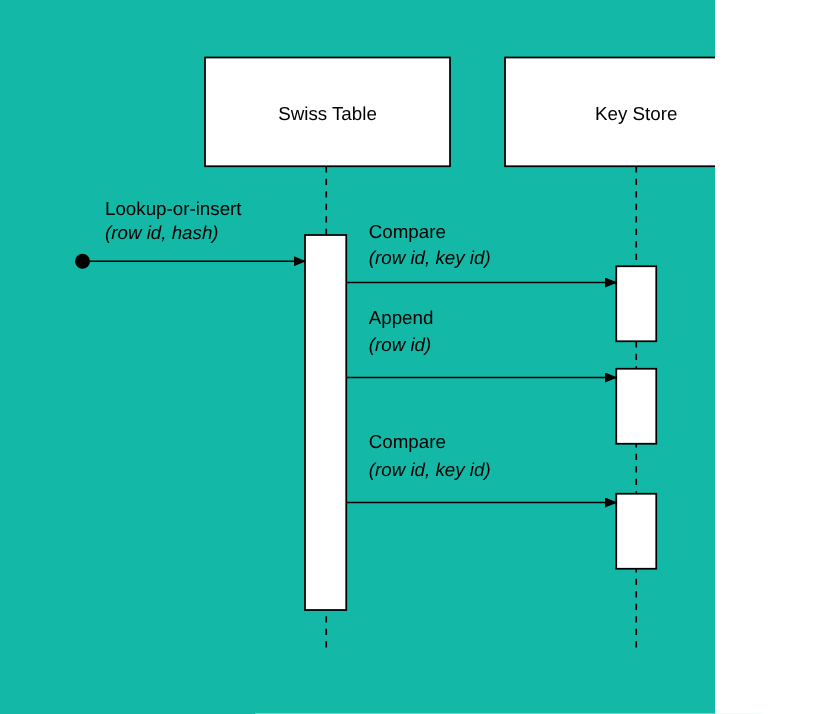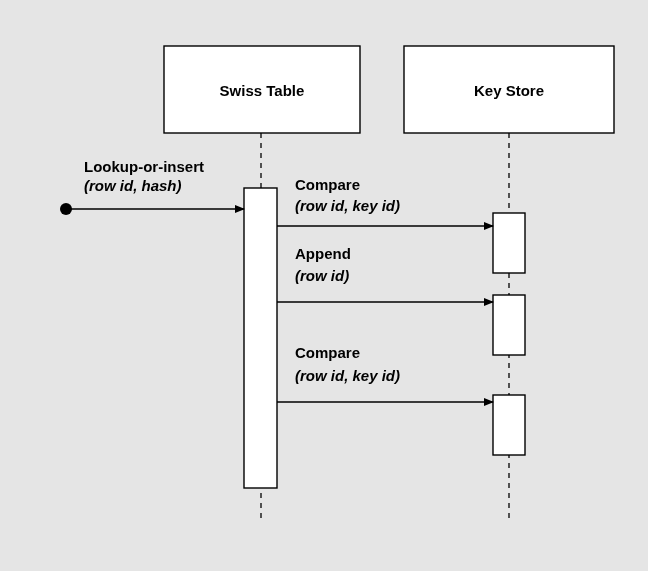--- a/index.html
+++ b/index.html
@@ -3,26 +3,25 @@
 <meta charset="utf-8">
 <title>Sequence Diagram</title>
 <style>
   html, body {
     margin: 0;
     padding: 0;
     background: #ffffff;
   }
   #canvas {
     position: relative;
-    width: 648px;
+    width: 572px;
     height: 571px;
-    background: #e5e5e5;
+    background: #14b8a6;
     font-family: "Liberation Sans", sans-serif;
     overflow: hidden;
-    font-weight: bold;
   }
   svg.diagram {
     position: absolute;
     left: 0;
     top: 0;
     width: 664px;
     height: 571px;
   }
   .participant-label {
     font-family: "Liberation Sans", sans-serif;

